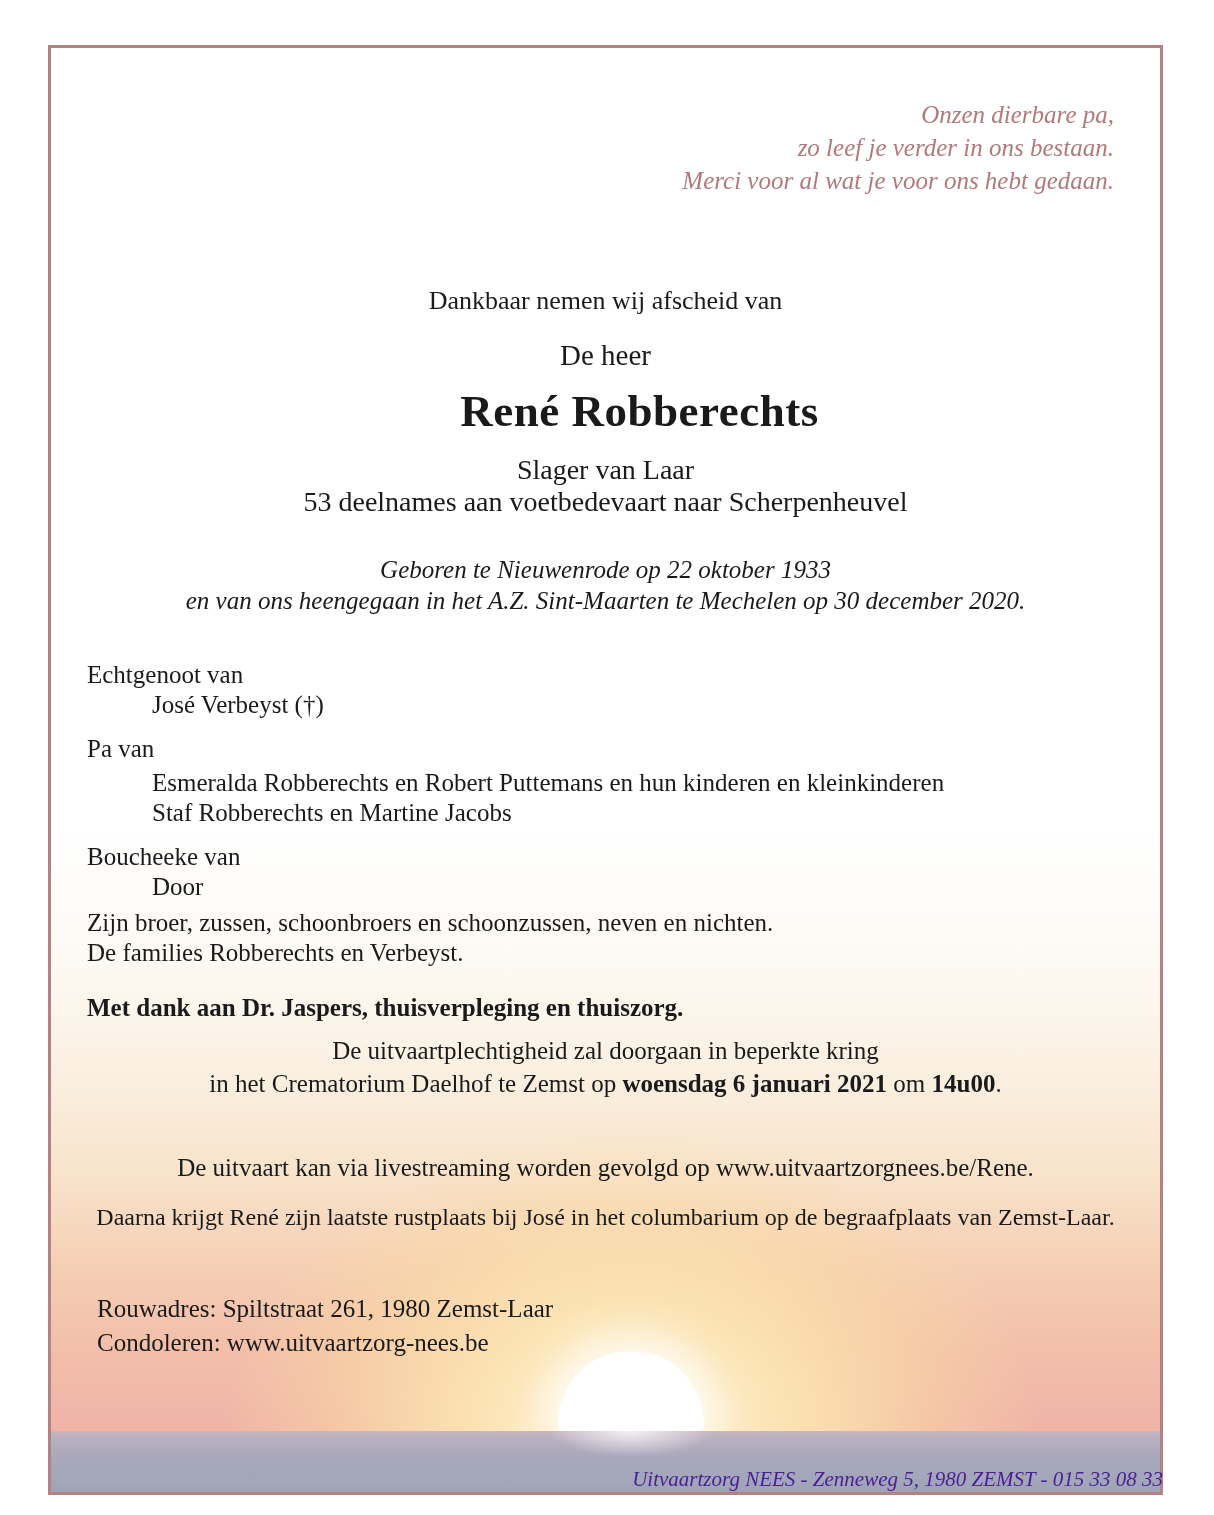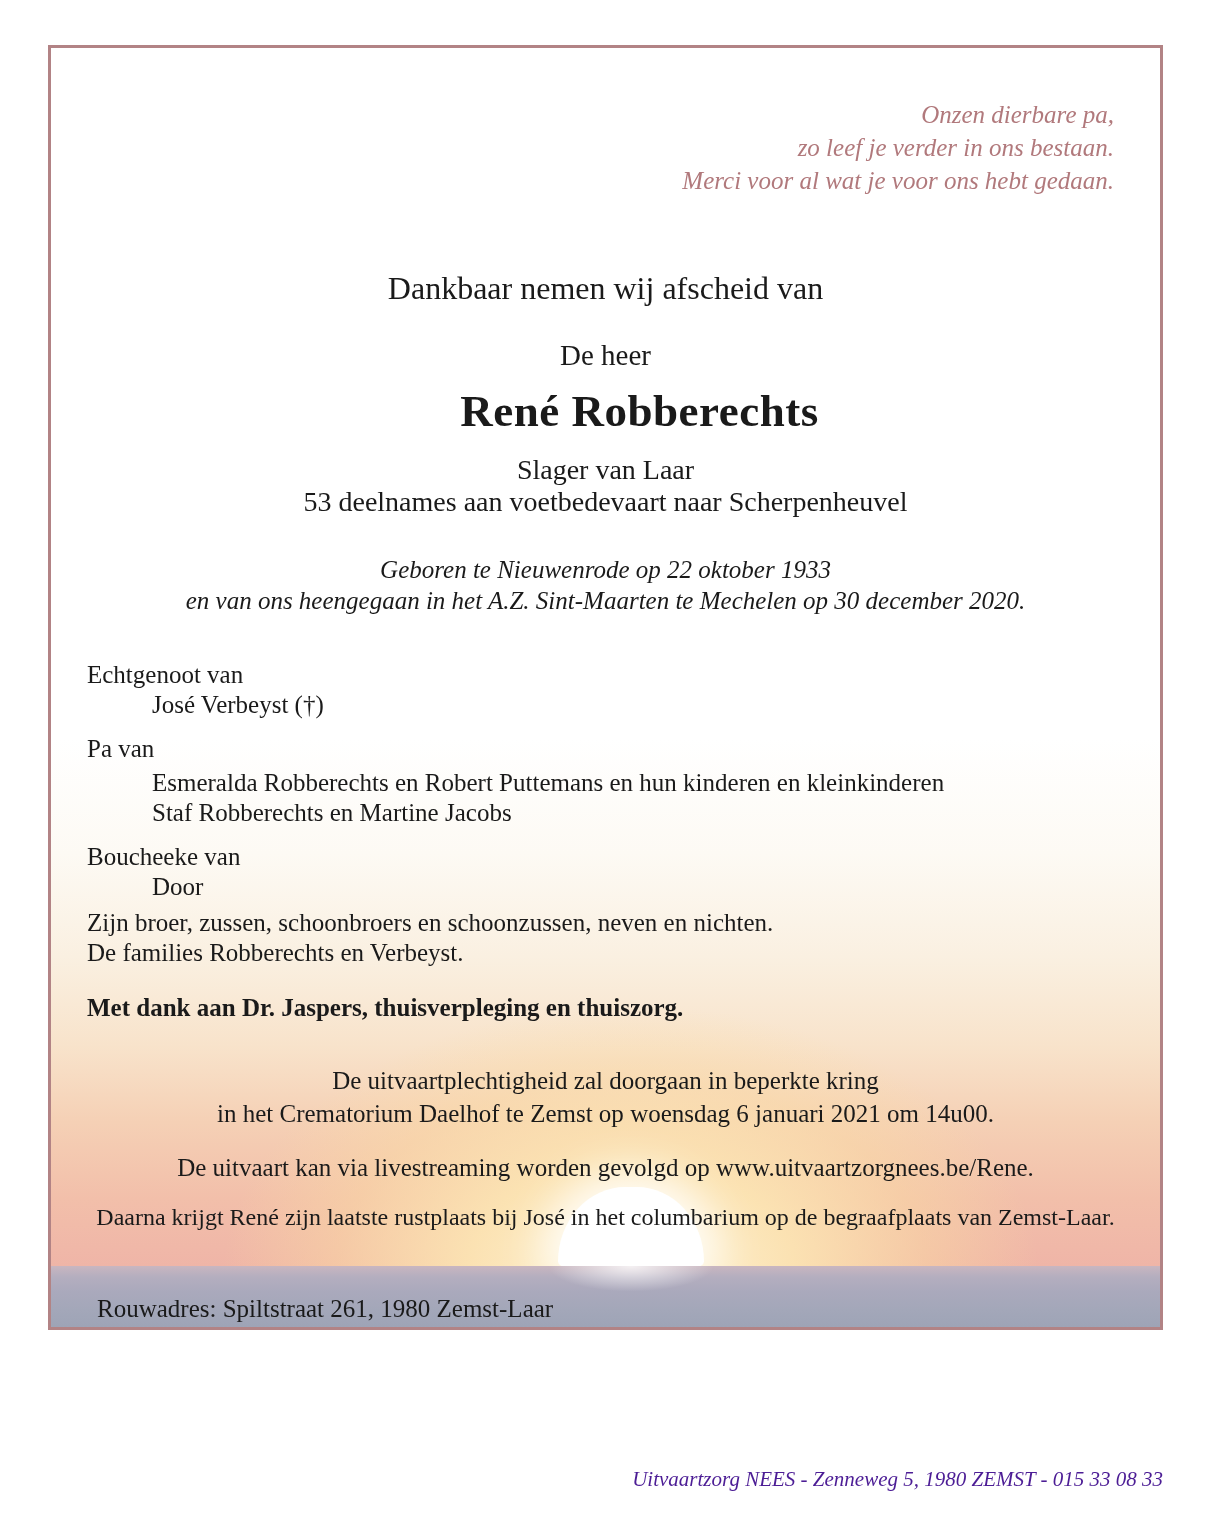--- a/index.html
+++ b/index.html
@@ -10,21 +10,21 @@
     height: 1515px;
     position: relative;
     font-family: "Liberation Serif", serif;
     color: #1a1a1a;
   }
   .card {
     position: absolute;
     left: 48px;
     top: 45px;
     width: 1115px;
-    height: 1285px;
+    height: 1450px;
     border: 3px solid #b28385;
     box-sizing: border-box;
     overflow: hidden;
     background: #ffffff;
   }
   
   .bg-sky {
     position: absolute;
     inset: 0;
     background: linear-gradient(180deg,
@@ -87,56 +87,56 @@
   .nowrap { white-space: nowrap; }
   .quote {
     top: 50px;
     right: 46px;
     text-align: right;
     font-style: italic;
     font-size: 25px;
     line-height: 33px;
     color: #b1797c;
   }
-  .intro      { top: 222px; font-size: 32px; }
+  .intro      { top: 238px; font-size: 26px; }
   .salutation { top: 291px; font-size: 29px; }
   .deceased   { top: 337px; font-size: 45px; font-weight: bold; letter-spacing: 0.5px; padding-left: 34px; }
   .subtitle1  { top: 406px; font-size: 28px; }
   .subtitle2  { top: 438px; font-size: 28px; }
   .dates      { top: 506px; font-size: 25px; line-height: 31px; font-style: italic; }
   .left-block {
     left: 36px;
     top: 612px;
     font-size: 25px;
     line-height: 30px;
   }
   .member { padding-left: 65px; }
   .mt14 { margin-top: 14px; }
   .mt4  { margin-top: 4px; }
   .mt6  { margin-top: 6px; }
   .mt5  { }
   .mt25 { margin-top: 25px; font-weight: bold; }
-  .ceremony   { top: 1016px; font-size: 25px; line-height: 33px; }
+  .ceremony   { top: 986px; font-size: 25px; line-height: 33px; }
   .livestream { top: 1106px; font-size: 25px; }
   .resting    { top: 1156px; font-size: 24px; }
   .contact {
     left: 46px;
     top: 1244px;
     font-size: 25px;
     line-height: 34px;
   }
   .footer {
     position: absolute;
     right: 51px;
     top: 1467px;
     font-style: italic;
     font-size: 21px;
     color: #4c1d95;
   }
-  b { font-weight: normal; }
+  b { font-weight: bold; }
 </style>
 </head>
 <body>
 
 <div class="card">
 
   <div class="bg-sky"></div>
   <div class="bg-glow"></div>
   <div class="sun"></div>
   <div class="bg-sea"></div>

